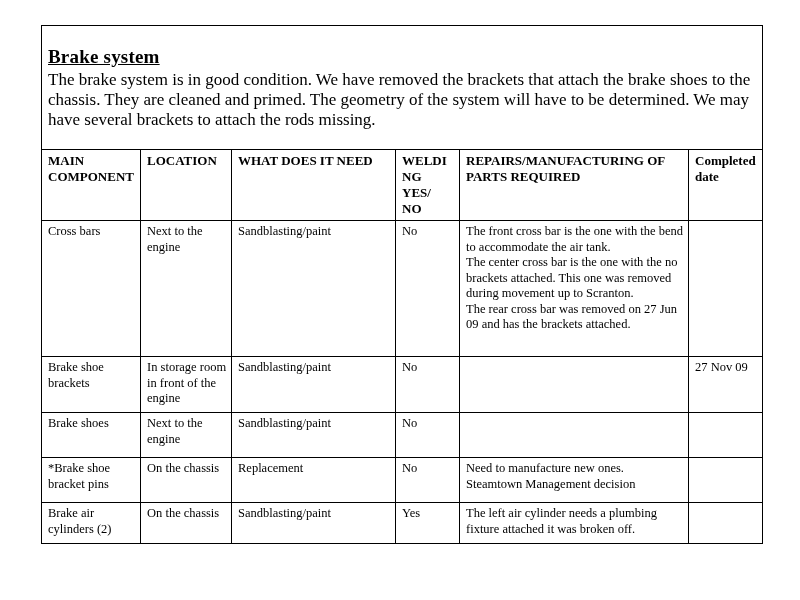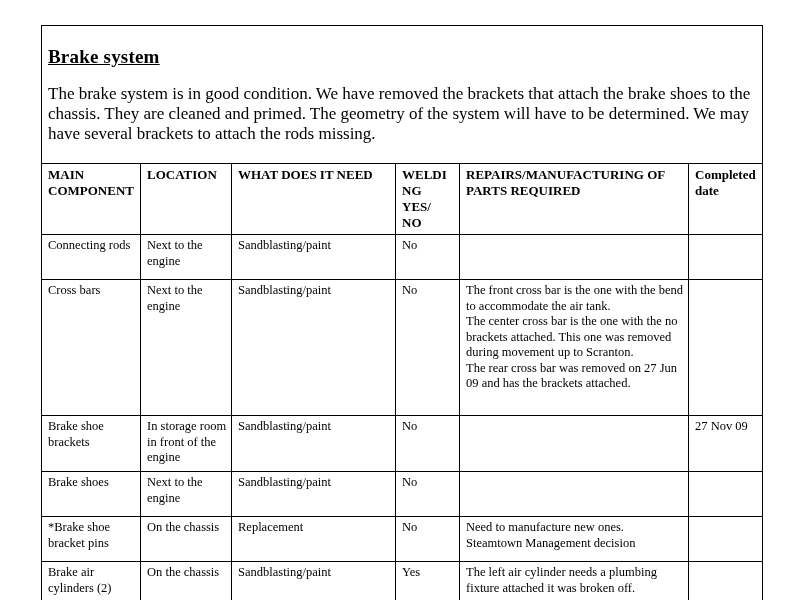--- a/index.html
+++ b/index.html
@@ -32,21 +32,21 @@
   }
   td.title-cell {
     padding: 5px 8px 4px 8px;
     height: 62px;
   }
   .doc-title {
     font-size: 19px;
     font-weight: bold;
     text-decoration: underline;
     letter-spacing: 0.2px;
-    margin-bottom: 16px;
+    margin-bottom: 2px;
     display: inline-block;
   }
   .doc-intro {
     font-size: 17px;
     line-height: 1.18;
     white-space: normal;
   }
   table.doc th {
     font-weight: bold;
     font-size: 13px;
@@ -86,28 +86,20 @@
       <th>MAIN COMPONENT</th>
       <th>LOCATION</th>
       <th>WHAT DOES IT NEED</th>
       <th>WELDING
 YES/
 NO</th>
       <th>REPAIRS/MANUFACTURING OF PARTS REQUIRED</th>
       <th>Completed date</th>
     </tr>
 
-    <tr class="row-0">
-      <td>Connecting rods</td>
-      <td>Next to the engine</td>
-      <td>Sandblasting/paint</td>
-      <td>No</td>
-      <td></td>
-      <td></td>
-    </tr>
 
     <tr class="row-1">
       <td>Cross bars</td>
       <td>Next to the engine</td>
       <td>Sandblasting/paint</td>
       <td>No</td>
       <td>The front cross bar is the one with the bend to accommodate the air tank.
 The center cross bar is the one with the no brackets attached.  This one was removed during movement up to Scranton.
 The rear cross bar was removed on 27 Jun 09 and has the brackets attached.</td>
       <td></td>

